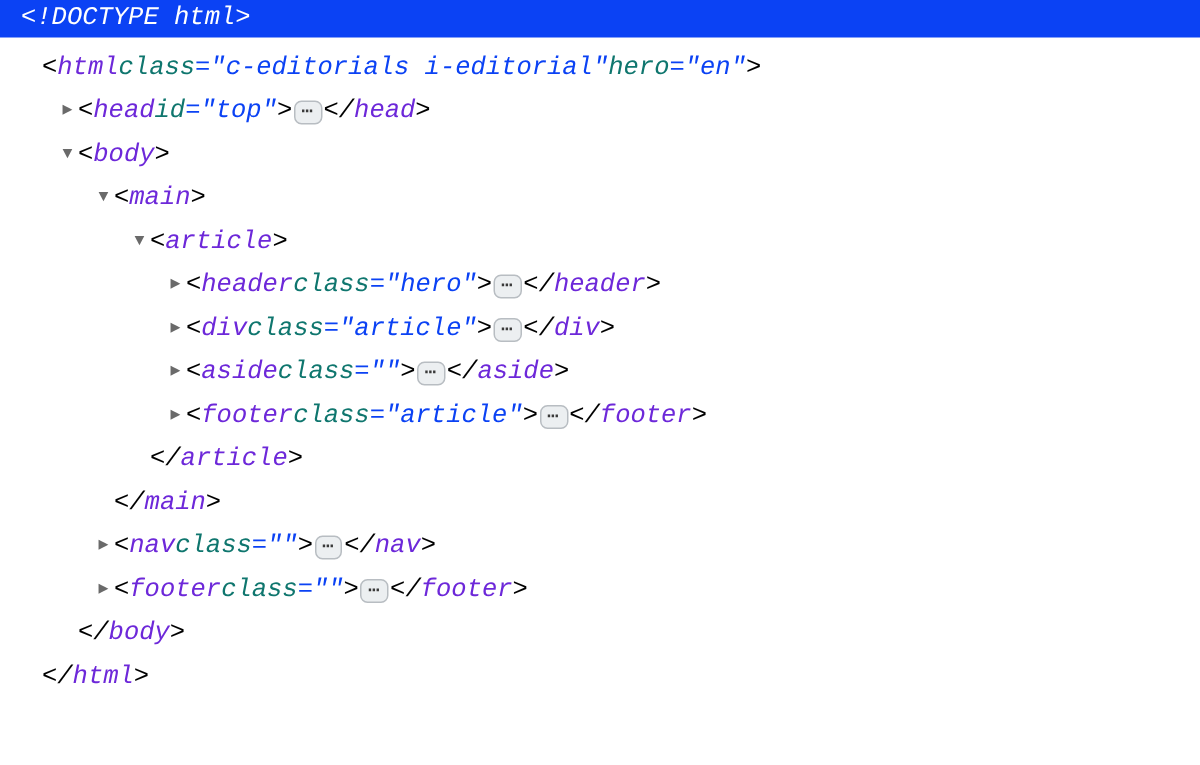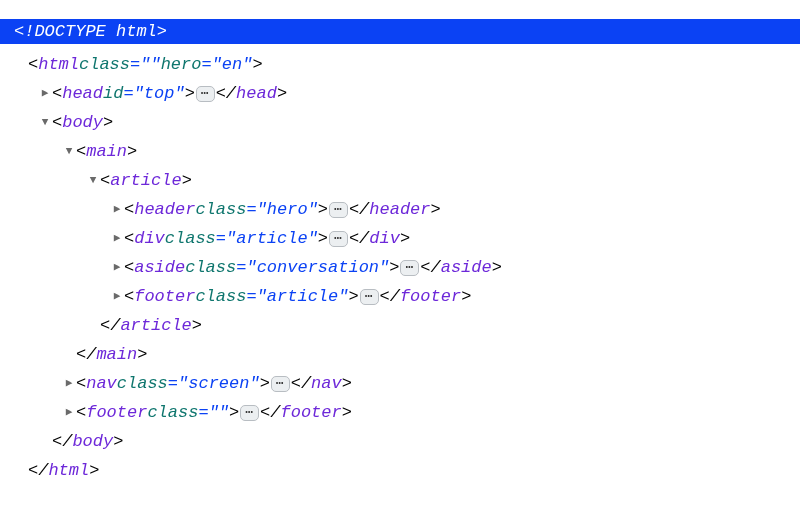--- a/index.html
+++ b/index.html
@@ -12,21 +12,20 @@
     color: #000000;
     font-style: italic;
   }
   .doctype-bar {
     background: #0b42f4;
     color: #ffffff;
     padding: 0 14px;
     height: 25px;
     line-height: 25px;
     white-space: nowrap;
-    margin-top: 19px;
   }
   .tree {
     padding: 6px 14px 0 14px;
   }
   .line {
     white-space: nowrap;
     display: flex;
     align-items: center;
   }
   .indent { display: inline-block; }
@@ -80,20 +79,21 @@
 
   <div class="line">
     <span class="indent w0"></span>
       <span class="arrow-spacer"></span>
     <span class="punct">&lt;</span>
       <span class="tag">html</span>
     <span> </span>
     <span class="attr-name">class</span>
       <span class="attr-val">=</span>
       <span class="attr-val">"</span>
+      <span class="attr-val">c-editorials i-editorial</span>
       <span class="attr-val">"</span>
     <span> </span>
     <span class="attr-name">hero</span>
       <span class="attr-val">=</span>
       <span class="attr-val">"</span>
       <span class="attr-val">en</span>
       <span class="attr-val">"</span>
     <span class="punct">&gt;</span>
   </div>
 
@@ -179,21 +179,20 @@
 
   <div class="line">
     <span class="indent w4"></span>
     <span class="arrow">▶</span>
     <span class="punct">&lt;</span>
       <span class="tag">aside</span>
     <span> </span>
     <span class="attr-name">class</span>
       <span class="attr-val">=</span>
       <span class="attr-val">"</span>
-      <span class="attr-val">conversation</span>
       <span class="attr-val">"</span>
     <span class="punct">&gt;</span>
     <span class="ellipsis">⋯</span>
     <span> </span>
     <span class="punct">&lt;/</span>
       <span class="tag">aside</span>
       <span class="punct">&gt;</span>
   </div>
 
   <div class="line">
@@ -233,21 +232,20 @@
 
   <div class="line">
     <span class="indent w2"></span>
     <span class="arrow">▶</span>
     <span class="punct">&lt;</span>
       <span class="tag">nav</span>
     <span> </span>
     <span class="attr-name">class</span>
       <span class="attr-val">=</span>
       <span class="attr-val">"</span>
-      <span class="attr-val">screen</span>
       <span class="attr-val">"</span>
     <span class="punct">&gt;</span>
     <span class="ellipsis">⋯</span>
     <span> </span>
     <span class="punct">&lt;/</span>
       <span class="tag">nav</span>
       <span class="punct">&gt;</span>
   </div>
 
   <div class="line">

